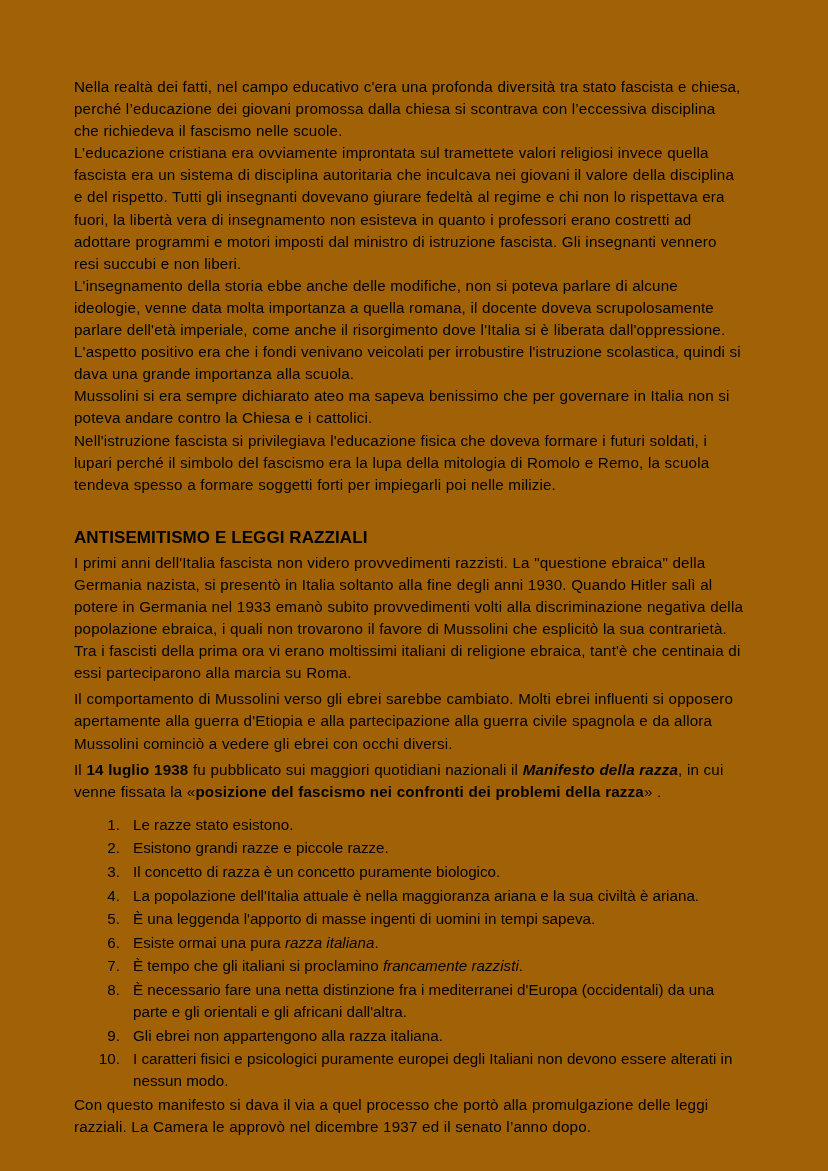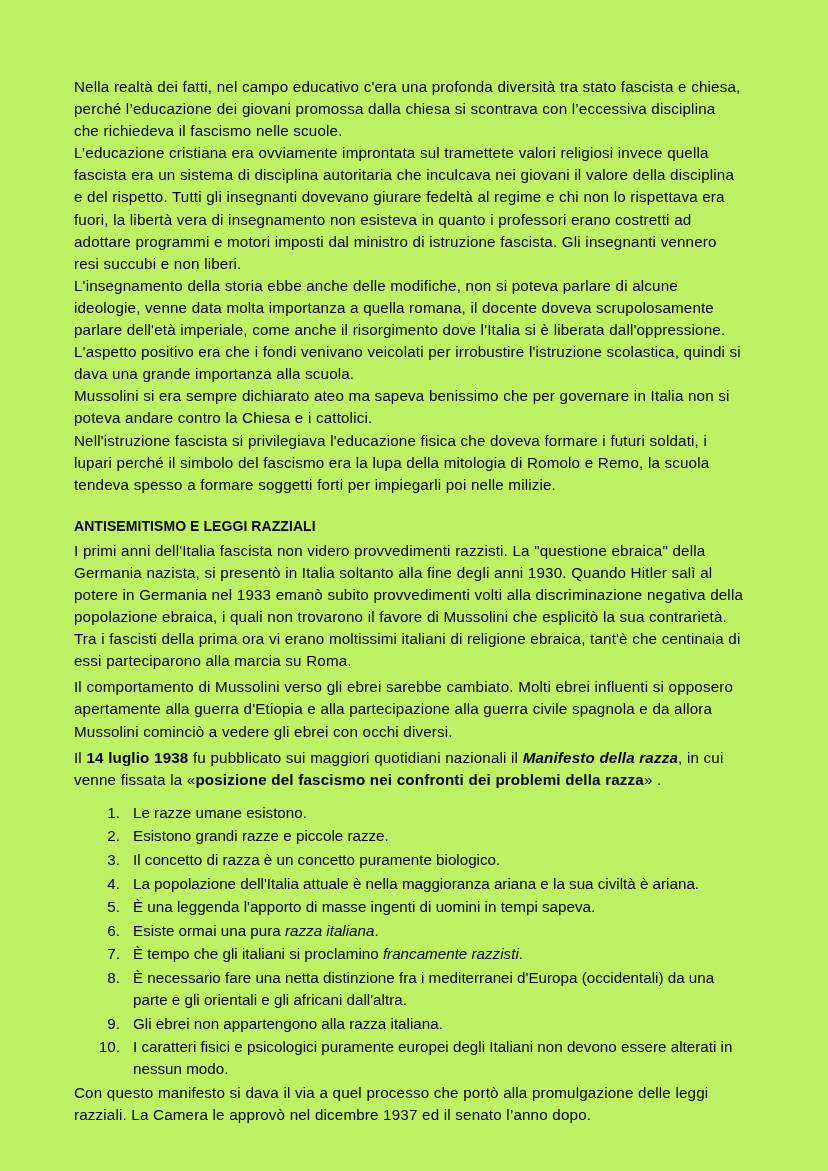--- a/index.html
+++ b/index.html
@@ -12,43 +12,43 @@
     height: 1171px;
     font-family: "Liberation Sans", sans-serif;
     color: #000000;
     -webkit-font-smoothing: antialiased;
     overflow: hidden;
   }
   .page {
     position: relative;
     width: 828px;
     height: 1171px;
-    background: #bef264;
+    background: #a16207;
     box-sizing: border-box;
   }
   .content {
     position: absolute;
     left: 74px;
     top: 76px;
     width: 670px;
   }
   p.para {
     margin: 0;
     font-size: 15.2px;
     line-height: 22.1px;
     text-align: left;
     letter-spacing: 0.01em;
     word-spacing: 0.01em;
   }
   p.gap-before {
     margin-top: 4px;
   }
   h2.section-heading {
-    margin: 18px 0 2px 0;
-    font-size: 14px;
+    margin: 30px 0 2px 0;
+    font-size: 17px;
     line-height: 24px;
     font-weight: bold;
     letter-spacing: 0.005em;
   }
   ol.dettami {
     margin: 11px 0 0 0;
     padding: 0 0 0 0;
     list-style: none;
     counter-reset: dettame;
   }
@@ -98,21 +98,21 @@
     <p class="para">I primi anni dell'Italia fascista non videro provvedimenti razzisti. La "questione ebraica" della Germania nazista, si presentò in Italia soltanto alla fine degli anni 1930. Quando Hitler salì al potere in Germania nel 1933 emanò subito provvedimenti volti alla discriminazione negativa della popolazione ebraica, i quali non trovarono il favore di Mussolini che esplicitò la sua contrarietà. Tra i fascisti della prima ora vi erano moltissimi italiani di religione ebraica, tant'è che centinaia di essi parteciparono alla marcia su Roma.</p>
 
     <p class="para gap-before">Il comportamento di Mussolini verso gli ebrei sarebbe cambiato. Molti ebrei influenti si opposero apertamente alla guerra d'Etiopia e alla partecipazione alla guerra civile spagnola e da allora Mussolini cominciò a vedere gli ebrei con occhi diversi.</p>
 
     <p class="para gap-before">
       <span>Il </span><b>14 luglio 1938</b><span> fu pubblicato sui maggiori quotidiani nazionali il </span><span class="bi">Manifesto della razza</span><span>, in cui venne fissata la «</span><b>posizione del fascismo nei confronti dei problemi della razza</b><span>» .</span>
     </p>
 
 
     <ol class="dettami">
-      <li><span>Le razze umane esistono.</span></li>
+      <li><span>Le razze stato esistono.</span></li>
       <li><span>Esistono grandi razze e piccole razze.</span></li>
       <li><span>Il concetto di razza è un concetto puramente biologico.</span></li>
       <li><span>La popolazione dell'Italia attuale è nella maggioranza ariana e la sua civiltà è ariana.</span></li>
       <li><span>È una leggenda l'apporto di masse ingenti di uomini in tempi sapeva.</span></li>
       <li><span>Esiste ormai una pura </span><i>razza italiana</i><span>.</span></li>
       <li><span>È tempo che gli italiani si proclamino </span><i>francamente razzisti</i><span>.</span></li>
       <li><span>È necessario fare una netta distinzione fra i mediterranei d'Europa (occidentali) da una parte e gli orientali e gli africani dall'altra.</span></li>
       <li><span>Gli ebrei non appartengono alla razza italiana.</span></li>
       <li><span>I caratteri fisici e psicologici puramente europei degli Italiani non devono essere alterati in nessun modo.</span></li>
     </ol>

